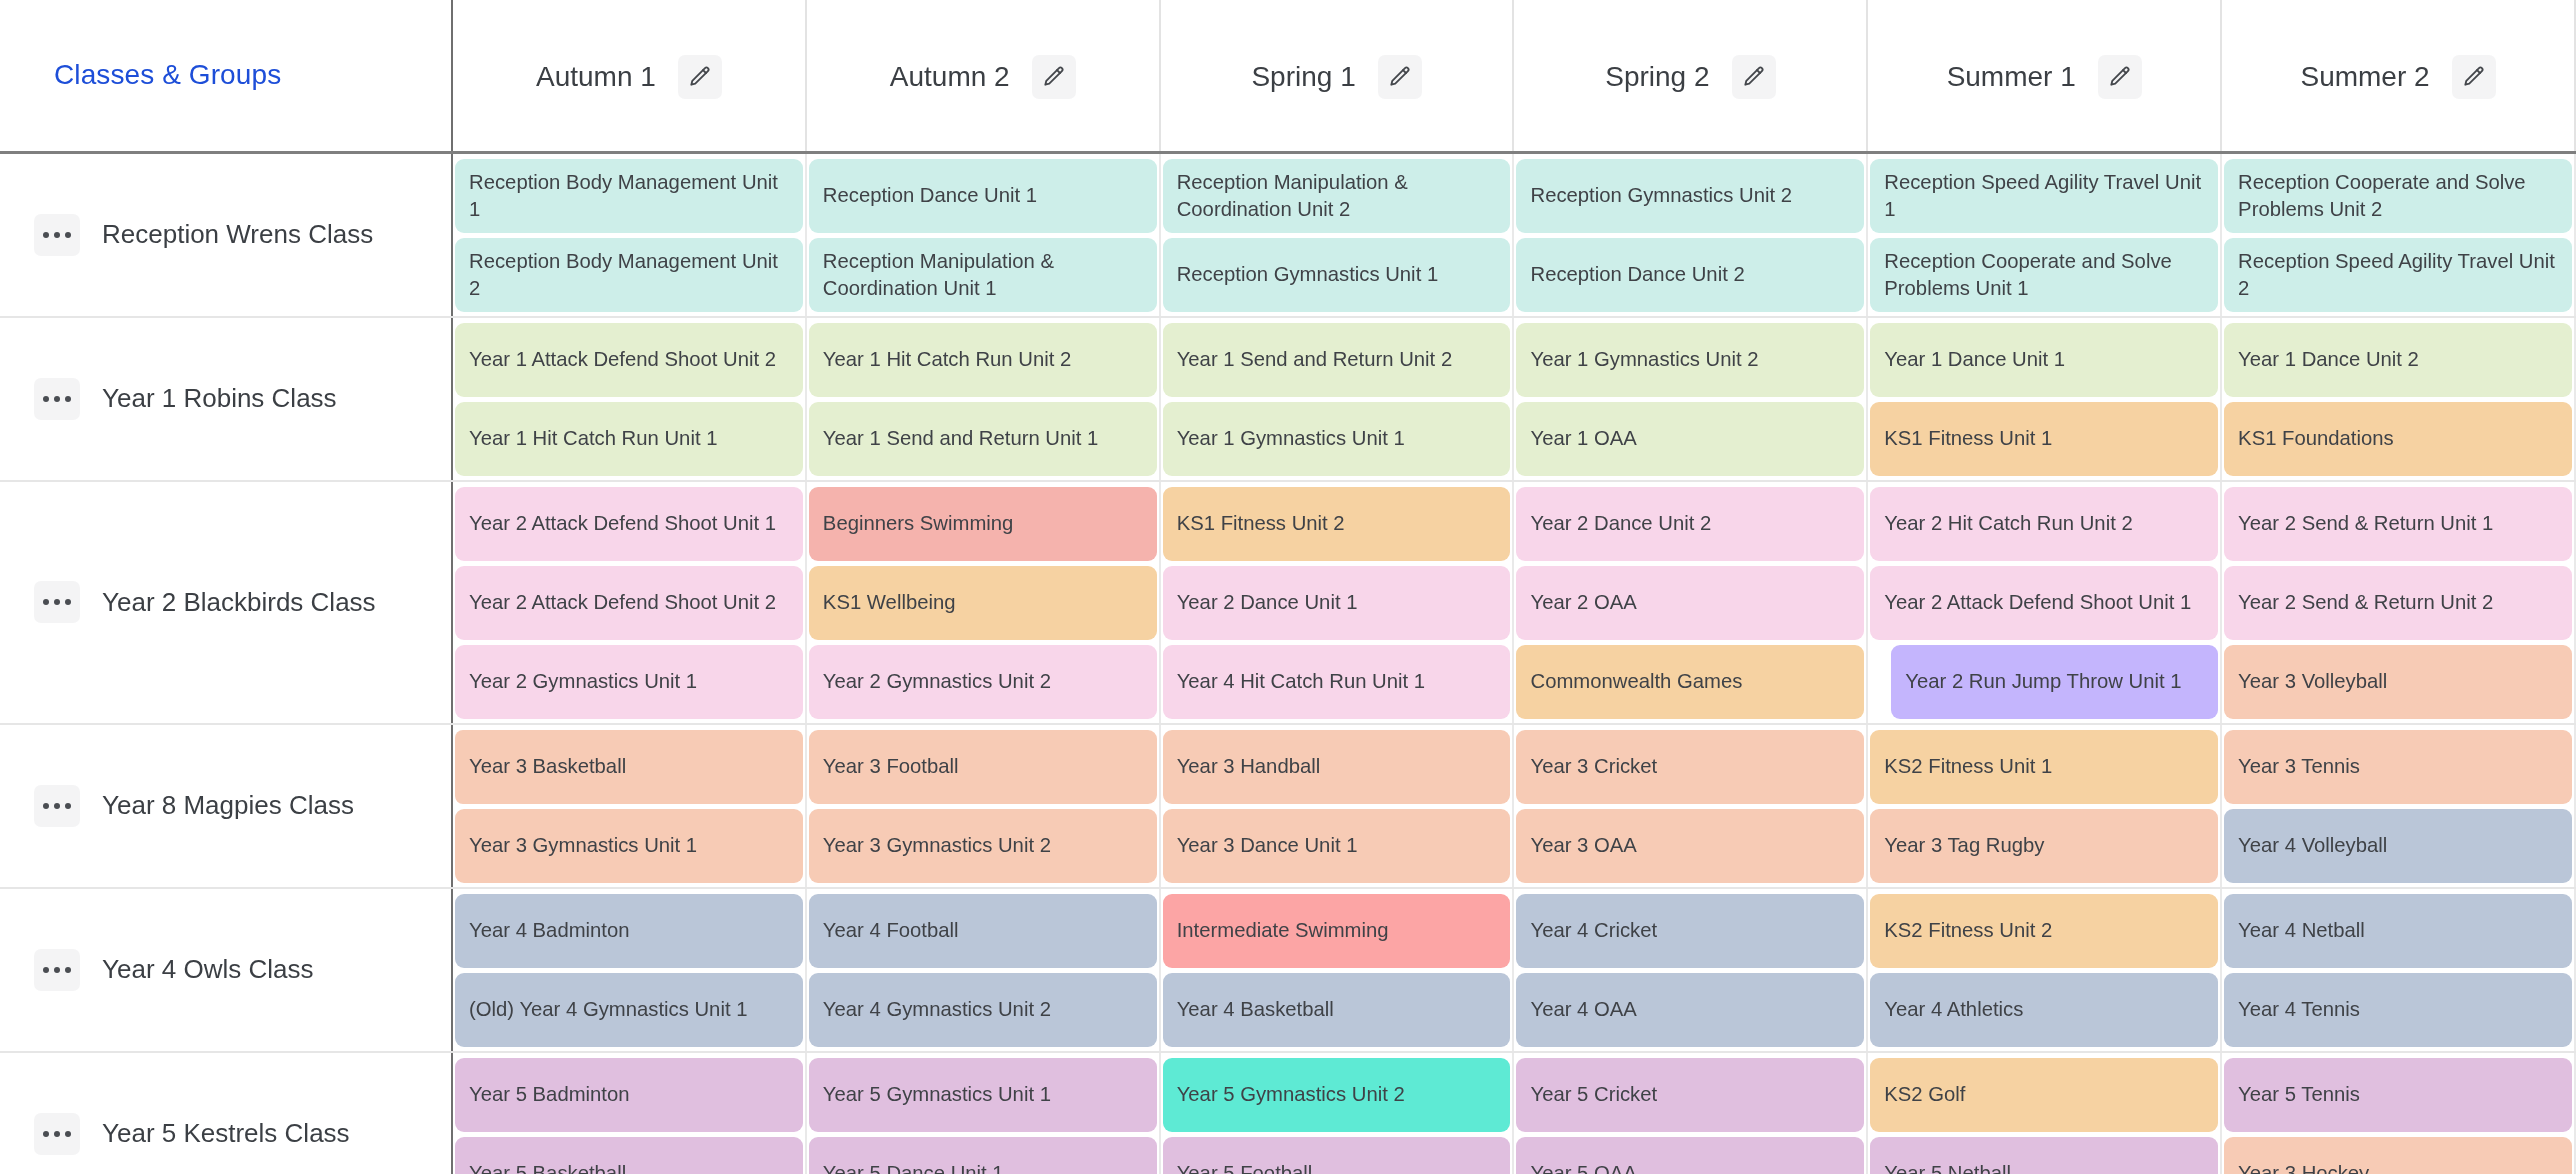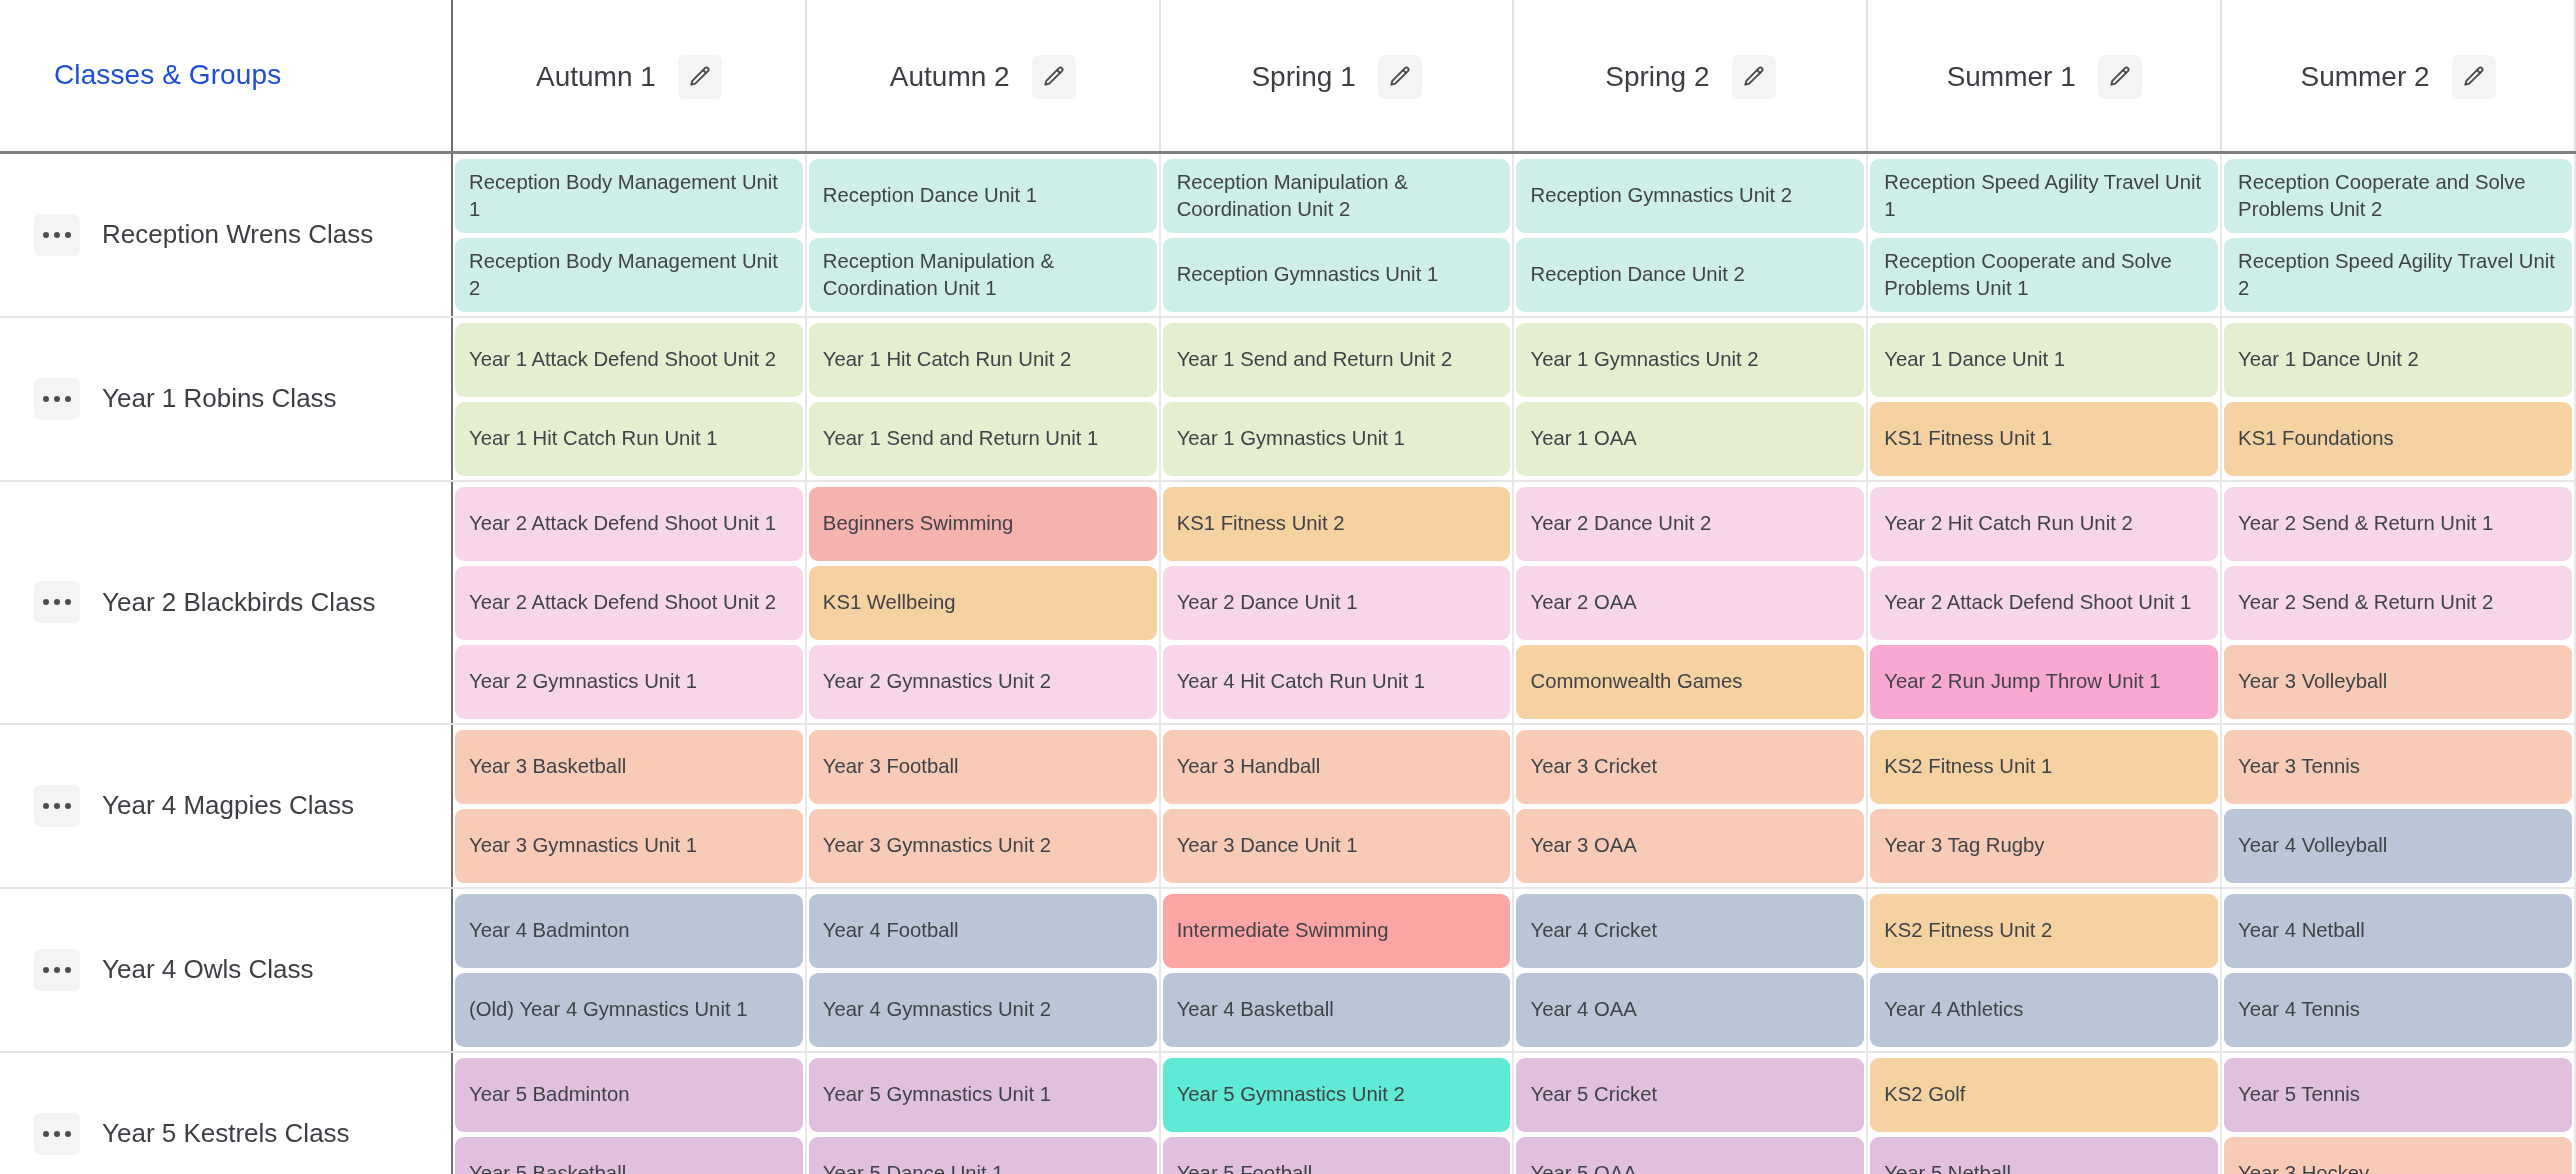--- a/index.html
+++ b/index.html
@@ -455,21 +455,21 @@
             </div>
           </td>
           <td class="term-cell">
             <div class="unit-stack">
               <div class="unit" style="background: rgb(248, 214, 234);">
                 <span>Year 2 Hit Catch Run Unit 2</span>
               </div>
               <div class="unit" style="background: rgb(248, 214, 234);">
                 <span>Year 2 Attack Defend Shoot Unit 1</span>
               </div>
-              <div class="unit" style="background: #f9a8d4;">
+              <div class="unit" style="background: #c4b5fd; margin-left: 21px;">
                 <span>Year 2 Run Jump Throw Unit 1</span>
               </div>
             </div>
           </td>
           <td class="term-cell">
             <div class="unit-stack">
               <div class="unit" style="background: rgb(248, 214, 234);">
                 <span>Year 2 Send &amp; Return Unit 1</span>
               </div>
               <div class="unit" style="background: rgb(248, 214, 234);">
@@ -482,21 +482,21 @@
           </td>
         </tr>
         <tr class="class-row">
           <td class="label-cell">
             <div class="label-inner">
               <span class="dots-btn">
                 <i></i>
                 <i></i>
                 <i></i>
               </span>
-              <span class="class-name">Year 4 Magpies Class</span>
+              <span class="class-name">Year 8 Magpies Class</span>
             </div>
           </td>
           <td class="term-cell">
             <div class="unit-stack">
               <div class="unit" style="background: rgb(247, 203, 181); border-radius: 8px;">
                 <span>Year 3 Basketball</span>
               </div>
               <div class="unit" style="background: rgb(247, 203, 181);">
                 <span>Year 3 Gymnastics Unit 1</span>
               </div>

